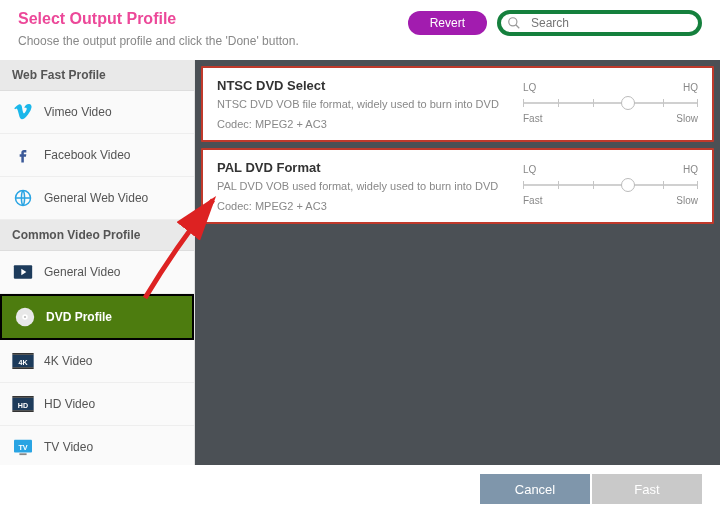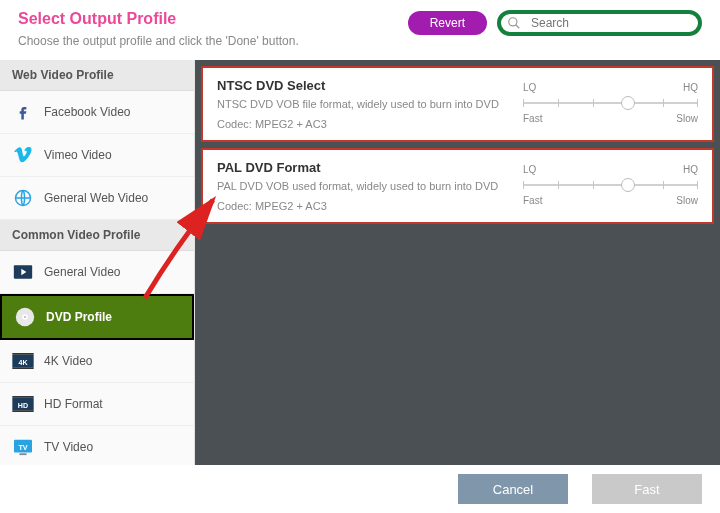--- a/index.html
+++ b/index.html
@@ -32,21 +32,21 @@
 .format-title { font-size: 13px; font-weight: 600; color: #333; margin-bottom: 5px; }
 .format-desc { font-size: 11px; color: #888; margin-bottom: 8px; }
 .format-codec { font-size: 11px; color: #888; }
 .format-right { width: 175px; padding-top: 4px; }
 .slider-labels-top, .slider-labels-bot { display: flex; justify-content: space-between; font-size: 10px; color: #888; gap: 48px; }
 .slider-track { position: relative; height: 14px; margin: 3px 0; }
 .slider-track .line { position: absolute; top: 6px; left: 0; right: 0; height: 2px; background: #d0d0d0; }
 .slider-track .tick { position: absolute; top: 3px; width: 1px; height: 8px; background: #c5c5c5; }
 .slider-track .knob { position: absolute; top: 0; width: 14px; height: 14px; background: #fff; border: 1px solid #bbb; border-radius: 50%; transform: translateX(-50%); cursor: pointer; }
 
-.footer { position: absolute; bottom: 0; left: 0; right: 0; height: 48px; display: flex; justify-content: flex-end; align-items: center; padding: 0 18px; gap: 24px; background: #fff; }
+.footer { position: absolute; bottom: 0; left: 0; right: 0; height: 48px; display: flex; justify-content: flex-end; align-items: center; padding: 0 18px; gap: 2px; background: #fff; }
 .btn { width: 110px; height: 30px; border: none; font-size: 13px; color: #fff; cursor: pointer; }
 .btn-cancel { background: #7f96ab; }
 .btn-done { background: #c9c9c9; }
 
 .arrow { position: absolute; left: 135px; top: 188px; pointer-events: none; }
 
 
 </style>
 </head>
 <body>
@@ -65,38 +65,38 @@
             <line x1="15" y1="15" x2="21" y2="21"></line>
           </svg>
       </span>
       <input class="search-input" placeholder="Search" style="">
     </div>
   </div>
 </div>
 
 <div class="body">
   <div class="sidebar">
-    <div class="section-header">Web Video Profile</div>
+    <div class="section-header">Web Fast Profile</div>
+
+    <div class="sidebar-item">
+      <span class="icon-wrap">
+        <svg width="20" height="20" viewBox="0 0 24 24">
+            <path fill="#1ab7ea" d="M22 7c-.1 2-1.5 4.8-4.2 8.3-2.8 3.7-5.2 5.5-7.1 5.5-1.2 0-2.2-1.1-3-3.3L6 11c-.6-2.2-1.2-3.3-1.9-3.3-.2 0-.7.3-1.6 1L1.5 7.4c1-1 2.1-2 3.1-2.9 1.4-1.2 2.4-1.8 3.1-1.9 1.6-.2 2.6.9 3 3.2.4 2.5.7 4.1.9 4.7.5 2.1 1 3.1 1.5 3.1.4 0 1.1-.7 1.9-2 .9-1.3 1.3-2.4 1.4-3 .1-1.1-.3-1.7-1.4-1.7-.5 0-1 .1-1.5.3 1-3.3 3-4.9 5.8-4.8 2.1.1 3.1 1.4 3 4z"></path>
+          </svg>
+      </span>
+      <span class="sidebar-label">Vimeo Video</span>
+    </div>
 
     <div class="sidebar-item">
       <span class="icon-wrap">
         <svg width="20" height="20" viewBox="0 0 24 24">
             <path fill="#3b5998" d="M13 9h3V6h-3c-1.7 0-3 1.3-3 3v2H8v3h2v7h3v-7h2.5l.5-3H13V9z"></path>
           </svg>
       </span>
       <span class="sidebar-label">Facebook Video</span>
-    </div>
-
-    <div class="sidebar-item">
-      <span class="icon-wrap">
-        <svg width="20" height="20" viewBox="0 0 24 24">
-            <path fill="#1ab7ea" d="M22 7c-.1 2-1.5 4.8-4.2 8.3-2.8 3.7-5.2 5.5-7.1 5.5-1.2 0-2.2-1.1-3-3.3L6 11c-.6-2.2-1.2-3.3-1.9-3.3-.2 0-.7.3-1.6 1L1.5 7.4c1-1 2.1-2 3.1-2.9 1.4-1.2 2.4-1.8 3.1-1.9 1.6-.2 2.6.9 3 3.2.4 2.5.7 4.1.9 4.7.5 2.1 1 3.1 1.5 3.1.4 0 1.1-.7 1.9-2 .9-1.3 1.3-2.4 1.4-3 .1-1.1-.3-1.7-1.4-1.7-.5 0-1 .1-1.5.3 1-3.3 3-4.9 5.8-4.8 2.1.1 3.1 1.4 3 4z"></path>
-          </svg>
-      </span>
-      <span class="sidebar-label">Vimeo Video</span>
     </div>
 
     <div class="sidebar-item">
       <span class="icon-wrap">
         <svg width="20" height="20" viewBox="0 0 24 24" fill="none" stroke="#29a4e3" stroke-width="1.8">
             <circle cx="12" cy="12" r="9"></circle>
             <path d="M3 12h18M12 3c2.5 3 2.5 15 0 18M12 3c-2.5 3-2.5 15 0 18"></path>
           </svg>
       </span>
       <span class="sidebar-label">General Web Video</span>
@@ -139,21 +139,21 @@
 
     <div class="sidebar-item">
       <span class="icon-wrap">
         <svg width="22" height="16" viewBox="0 0 24 18">
             <rect x="0" y="2" width="24" height="14" fill="#1d3b5b"></rect>
             <rect x="0" y="0" width="24" height="2" fill="#333"></rect>
             <rect x="0" y="16" width="24" height="2" fill="#333"></rect>
             <text x="12" y="13" font-size="8" fill="#fff" text-anchor="middle" font-weight="bold">HD</text>
           </svg>
       </span>
-      <span class="sidebar-label">HD Format</span>
+      <span class="sidebar-label">HD Video</span>
     </div>
 
     <div class="sidebar-item">
       <span class="icon-wrap">
         <svg width="22" height="18" viewBox="0 0 24 20">
             <rect x="2" y="2" width="20" height="14" rx="1" fill="#29a4e3"></rect>
             <text x="12" y="13" font-size="8" fill="#fff" text-anchor="middle" font-weight="bold">TV</text>
             <rect x="8" y="17" width="8" height="2" fill="#888"></rect>
           </svg>
       </span>

